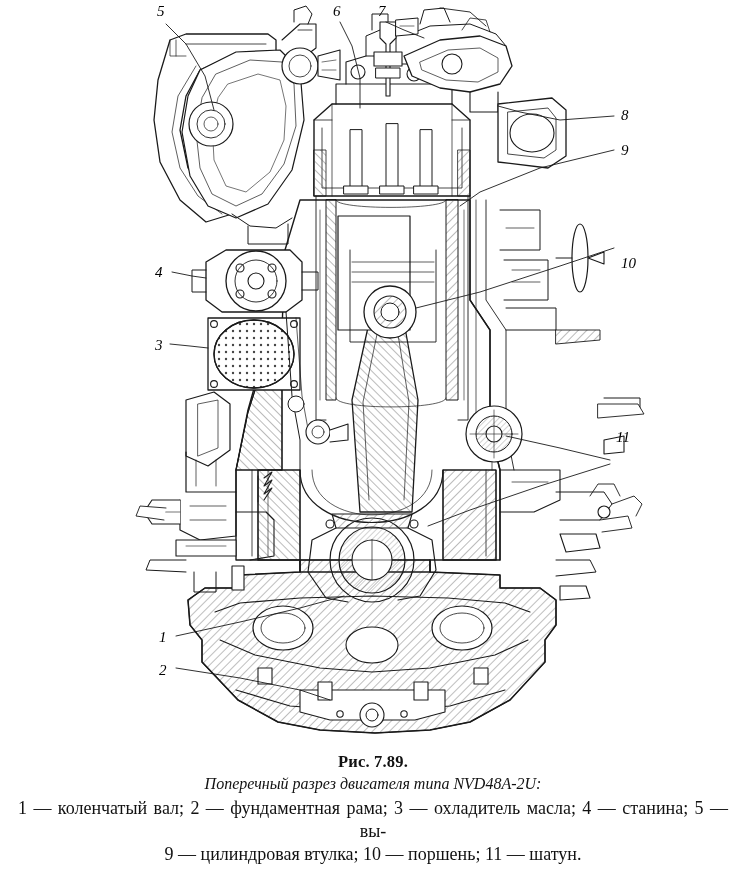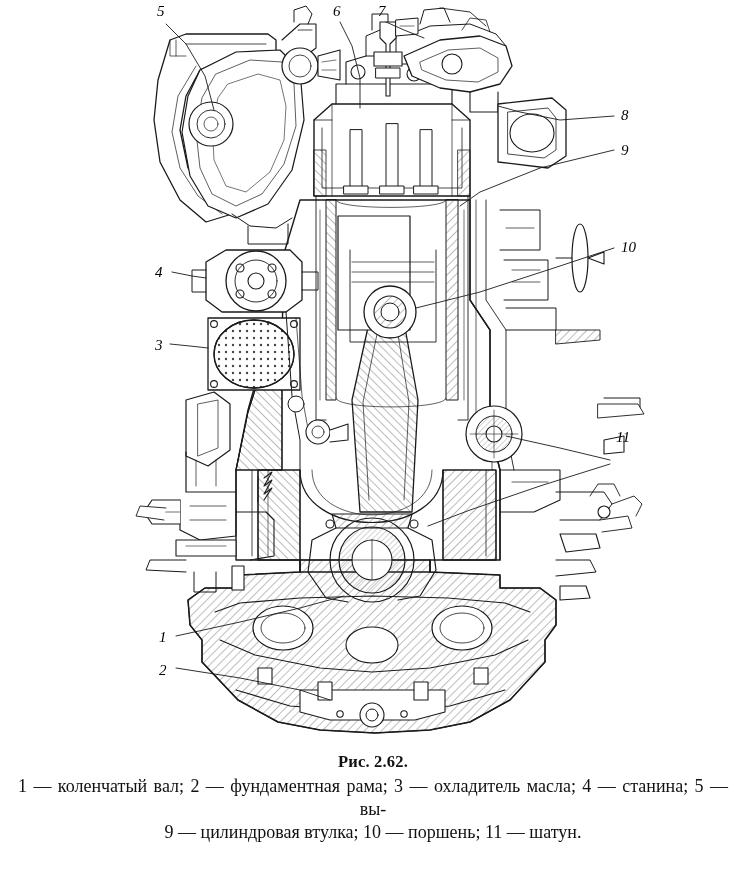--- a/index.html
+++ b/index.html
@@ -342,28 +342,29 @@
       </g>
 
     </g>
   </svg>
 
   <div class="callout-num" style="left:157px; top:4px;">5</div>
   <div class="callout-num" style="left:333px; top:4px;">6</div>
   <div class="callout-num" style="left:378px; top:4px;">7</div>
   <div class="callout-num" style="left:621px; top:108px;">8</div>
   <div class="callout-num" style="left:621px; top:143px;">9</div>
-  <div class="callout-num" style="left:621px; top:240px;">10</div>
+  <div class="callout-num" style="left:621px; top:256px;">10</div>
   <div class="callout-num" style="left:155px; top:265px;">4</div>
   <div class="callout-num" style="left:155px; top:338px;">3</div>
   <div class="callout-num" style="left:616px; top:430px;">11</div>
   <div class="callout-num" style="left:159px; top:630px;">1</div>
   <div class="callout-num" style="left:159px; top:663px;">2</div>
 
 </div>
 
 <div id="caption-block">
-  <p class="cap-title">Рис. 2.62.</p>
+  <p class="cap-title">Рис. 7.89.</p>
+  <p class="cap-sub">Поперечный разрез двигателя типа NVD48A-2U:</p>
   <div class="cap-legend">
     <div>1 — коленчатый вал; 2 — фундаментная рама; 3 — охладитель масла; 4 — станина; 5 — вы-</div>
     <div style="text-align:left;">9 — цилиндровая втулка; 10 — поршень; 11 — шатун.</div>
   </div>
 </div>
 
 </body></html>

